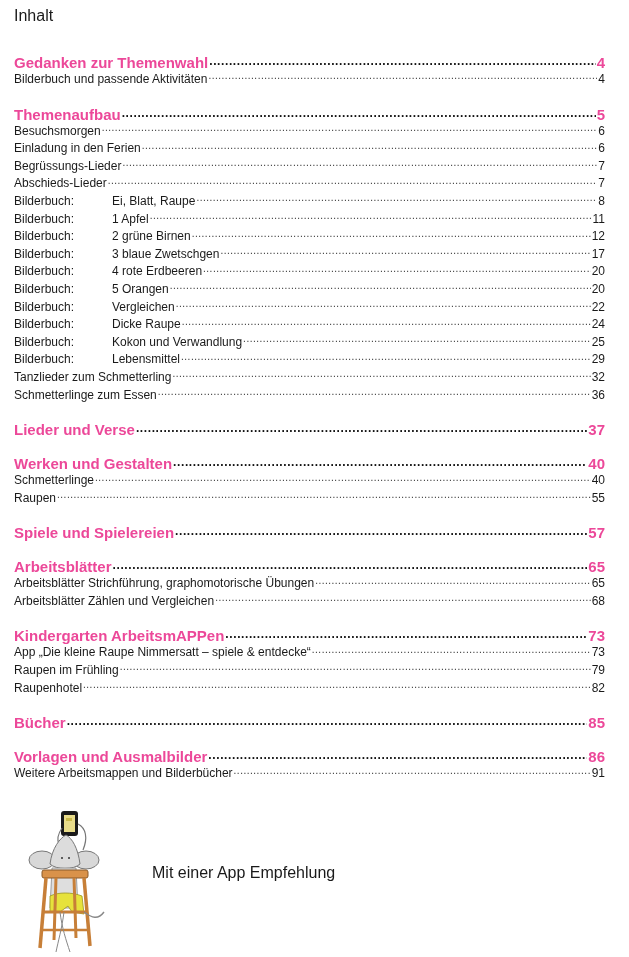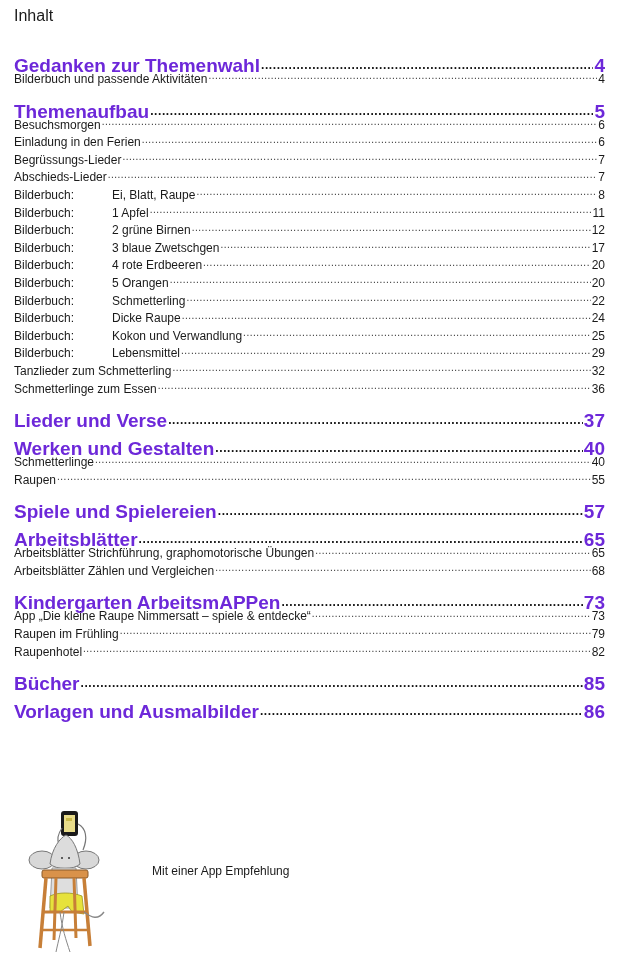--- a/index.html
+++ b/index.html
@@ -32,27 +32,27 @@
       display: flex;
       align-items: baseline;
       white-space: nowrap;
       font-size: 12px;
       line-height: 17.6px;
       height: 17.6px;
       color: #1a1a1a;
     }
     .toc-row.level-1 {
       font-weight: bold;
-      font-size: 19px;
+      font-size: 15px;
       line-height: 18px;
       height: 18px;
-      color: #6d28d9;
+      color: #ec4899;
     }
     .toc-row.level-1.gap {
-      margin-top: 10px;
+      margin-top: 16px;
     }
     .toc-row.level-1.first {
       margin-top: 0;
     }
     .toc-label {
       flex: 0 0 auto;
       display: flex;
     }
     .toc-label .prefix {
       display: inline-block;
@@ -90,21 +90,21 @@
       position: absolute;
       left: 28px;
       top: 808px;
       width: 90px;
       height: 145px;
     }
     .caption {
       position: absolute;
       left: 152px;
       top: 864px;
-      font-size: 12px;
+      font-size: 16px;
       color: #1a1a1a;
     }
   </style>
 </head>
 <body>
 
 <div class="doc-title">Inhalt</div>
 
 <div class="toc" id="toc">
     <div class="toc-row level-1 first">
@@ -200,21 +200,21 @@
       <span class="toc-label">
         <span class="prefix">Bilderbuch:</span>
         <span>5 Orangen</span>
       </span>
       <span class="toc-dots"></span>
       <span class="toc-page">20</span>
     </div>
     <div class="toc-row level-2">
       <span class="toc-label">
         <span class="prefix">Bilderbuch:</span>
-        <span>Schmetterling</span>
+        <span>Vergleichen</span>
       </span>
       <span class="toc-dots"></span>
       <span class="toc-page">22</span>
     </div>
     <div class="toc-row level-2">
       <span class="toc-label">
         <span class="prefix">Bilderbuch:</span>
         <span>Dicke Raupe</span>
       </span>
       <span class="toc-dots"></span>
@@ -340,20 +340,27 @@
       </span>
       <span class="toc-dots"></span>
       <span class="toc-page">85</span>
     </div>
     <div class="toc-row level-1 gap">
       <span class="toc-label">
         <span>Vorlagen und Ausmalbilder</span>
       </span>
       <span class="toc-dots"></span>
       <span class="toc-page">86</span>
+    </div>
+    <div class="toc-row level-2">
+      <span class="toc-label">
+        <span>Weitere Arbeitsmappen und Bilderbücher</span>
+      </span>
+      <span class="toc-dots"></span>
+      <span class="toc-page">91</span>
     </div>
   </div>
 
 <svg class="illustration" viewBox="0 0 90 145" xmlns="http://www.w3.org/2000/svg">
 
   <g>
     <rect x="33" y="3" width="17" height="25" rx="3" fill="#1a1a1a"></rect>
     <rect x="36" y="7" width="11" height="17" fill="#e8dc8a"></rect>
     <rect x="38" y="10" width="6" height="3" fill="#c9b94a"></rect>
   </g>

